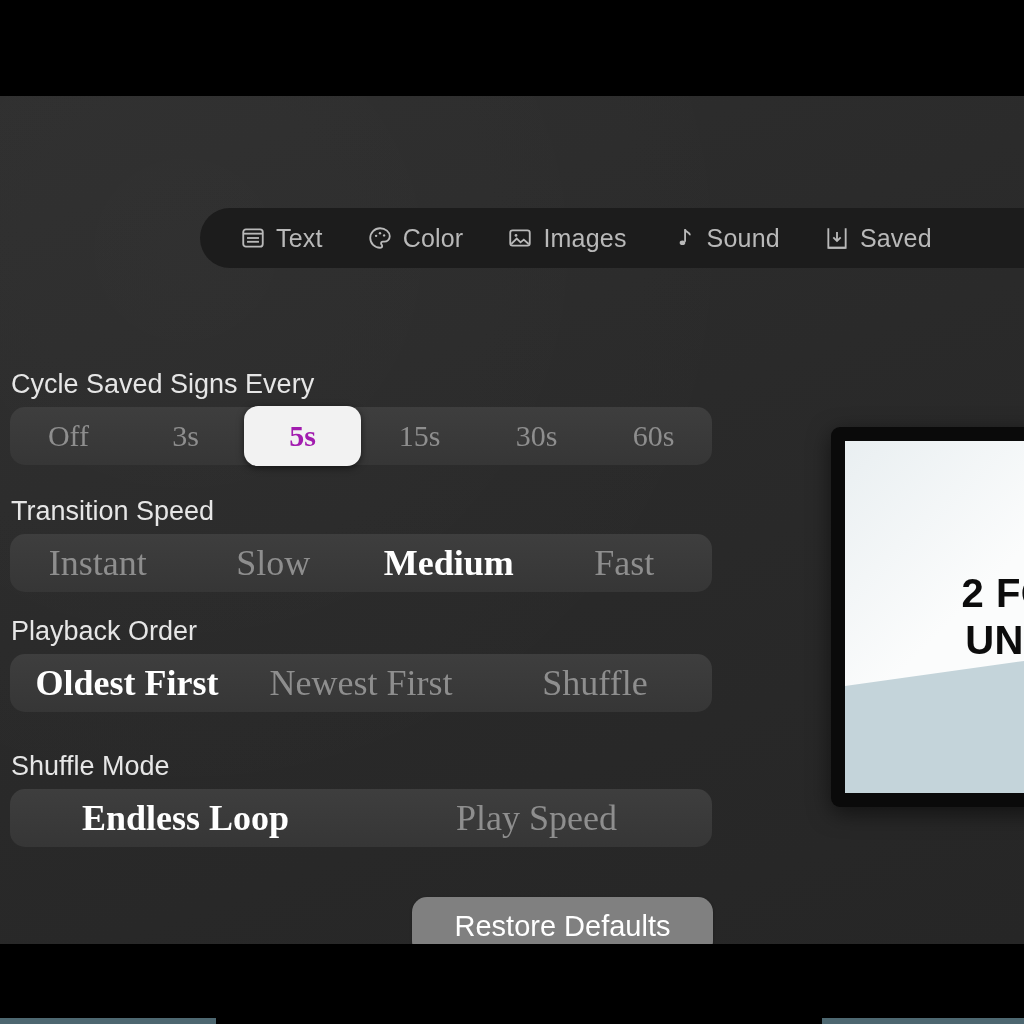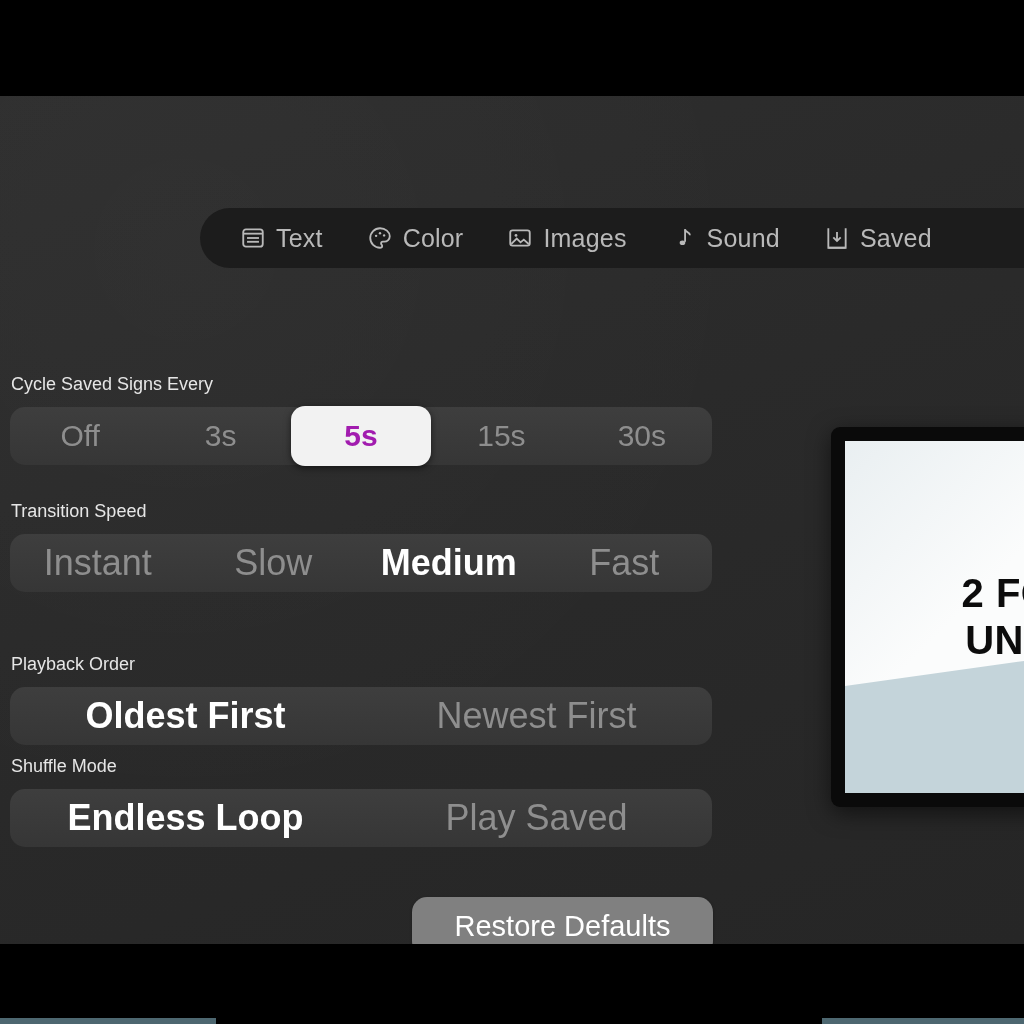--- a/index.html
+++ b/index.html
@@ -32,44 +32,44 @@
     padding:0 22px; height:46px;
     color:#b9b9b9; font-size:25px; letter-spacing:.2px;
     white-space:nowrap; cursor:pointer;
   }
   .tab .ico{ width:26px; height:26px; display:block; flex:0 0 26px; }
   .tab .ico svg{ display:block; width:26px; height:26px; }
 
   
   .grp{ position:absolute; left:10px; width:702px; }
   .grp-label{
-    color:#e6e6e6; font-size:18px; line-height:24px;
+    color:#e6e6e6; font-size:27px; line-height:24px;
     margin-left:1px; margin-bottom:11px; white-space:nowrap;
   }
   .seg{
     position:relative; height:58px; border-radius:15px;
     background:#3a3a3a;
     background-image:linear-gradient(180deg,#3e3e3e,#363636);
-    display:flex; align-items:stretch;
+    display:flex; align-items:stretch;font-family:Liberation Serif, serif;
   }
   .seg-opt{
     flex:1 1 0; display:flex; align-items:center; justify-content:center;
     color:#8e8e8e; font-size:36px; white-space:nowrap; cursor:pointer;
     position:relative; z-index:2; border-radius:14px;
   }
   .seg-opt.sel{ color:#ffffff; font-weight:700; }
   .seg-opt.pill{
     color:#a21caf; font-weight:700; background:#f2f2f2;
     box-shadow:0 2px 7px rgba(0,0,0,.55);
     border-radius:14px; margin:-1px 0; z-index:3;
   }
 
   #g-cycle{ top:276px; }
   #g-speed{ top:403px; }
-  #g-order{ top:556px; }
+  #g-order{ top:523px; }
   #g-mode { top:658px; }
 
   #g-cycle .seg-opt{ font-size:30px; }
   #g-cycle .seg-opt.pill{ font-size:30px; }
 
   
   #restore{
     position:absolute; left:412px; top:801px; width:301px; height:59px;
     border-radius:15px; background:#808080;
     display:flex; align-items:center; justify-content:center;
@@ -185,46 +185,48 @@
     </div>
 
     <div class="grp" id="g-cycle">
       <div class="grp-label">Cycle Saved Signs Every</div>
       <div class="seg">
         <div class="seg-opt">Off</div>
         <div class="seg-opt">3s</div>
         <div class="seg-opt pill">5s</div>
         <div class="seg-opt">15s</div>
         <div class="seg-opt">30s</div>
+        <div class="seg-opt">60s</div>
       </div>
     </div>
 
     <div class="grp" id="g-speed">
       <div class="grp-label">Transition Speed</div>
       <div class="seg">
         <div class="seg-opt">Instant</div>
         <div class="seg-opt">Slow</div>
         <div class="seg-opt sel">Medium</div>
         <div class="seg-opt">Fast</div>
       </div>
     </div>
 
     <div class="grp" id="g-order">
       <div class="grp-label">Playback Order</div>
       <div class="seg">
         <div class="seg-opt sel">Oldest First</div>
         <div class="seg-opt">Newest First</div>
+        <div class="seg-opt">Shuffle</div>
       </div>
     </div>
 
     <div class="grp" id="g-mode">
       <div class="grp-label">Shuffle Mode</div>
       <div class="seg">
         <div class="seg-opt sel">Endless Loop</div>
-        <div class="seg-opt">Play Saved</div>
+        <div class="seg-opt">Play Speed</div>
       </div>
     </div>
 
     <div id="restore">
       <span>Restore Defaults</span>
     </div>
 
     <div id="preview">
       <div id="sign">
         <div class="wash"></div>

